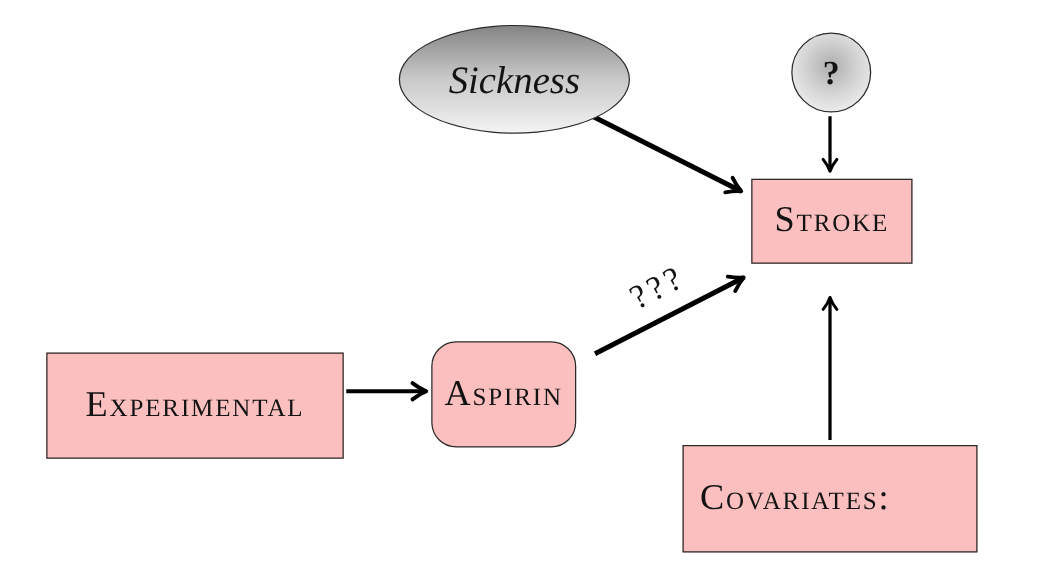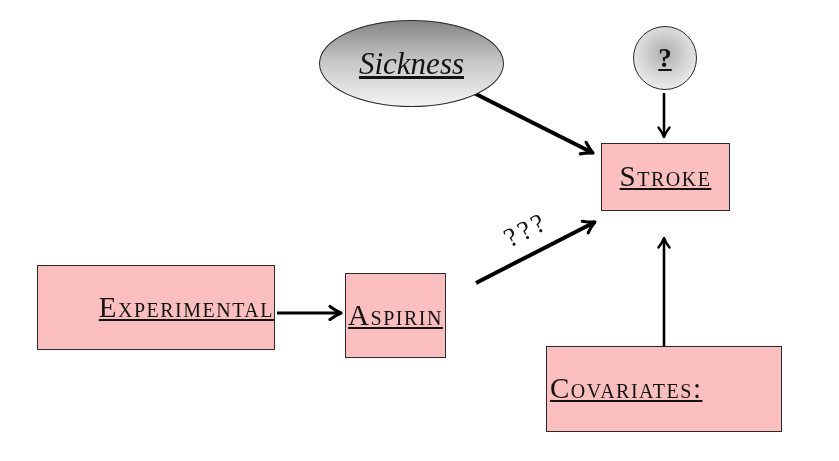--- a/index.html
+++ b/index.html
@@ -23,37 +23,36 @@
     width: 839px; height: 461px;
     pointer-events: none;
   }
   .node {
     position: absolute;
     box-sizing: border-box;
     display: flex;
     align-items: center;
     justify-content: center;
     text-align: center;
-    text-decoration: underline;
   }
   .box {
     background: #fbbfbf;
     border: 1.5px solid #2a2a2a;
     font-variant: small-caps;
     font-size: 29px;
     letter-spacing: 1.5px;
     line-height: 1.3;
   }
   .box .two-line { display: block; }
   .box .line { display: block; }
-  #node-experimental  { left: 37px;  top: 265px; width: 238px; height: 85px; justify-content: flex-end; }
-  #node-aspirin       { left: 345px; top: 273px; width: 101px; height: 85px; }
+  #node-experimental  { left: 37px;  top: 282px; width: 238px; height: 85px; }
+  #node-aspirin       { left: 345px; top: 273px; width: 116px; height: 85px; border-radius: 20px; }
   #node-stroke        { left: 601px; top: 143px; width: 129px; height: 68px; }
-  #node-covariates    { left: 546px; top: 346px; width: 236px; height: 86px;
-                        justify-content: flex-start; text-align: left; padding-left: 3px; }
+  #node-covariates    { left: 546px; top: 356px; width: 236px; height: 86px;
+                        justify-content: flex-start; text-align: left; padding-left: 13px; }
   #node-sickness {
     left: 319px; top: 20px; width: 185px; height: 87px;
     border-radius: 50%;
     border: 1.6px solid #2a2a2a;
     background: linear-gradient(180deg, #858585 0%, #c7c7c7 48%, #f3f3f3 100%);
     font-style: italic;
     font-size: 31px;
   }
   #node-unknown {
     left: 633px; top: 26px; width: 64px; height: 64px;

